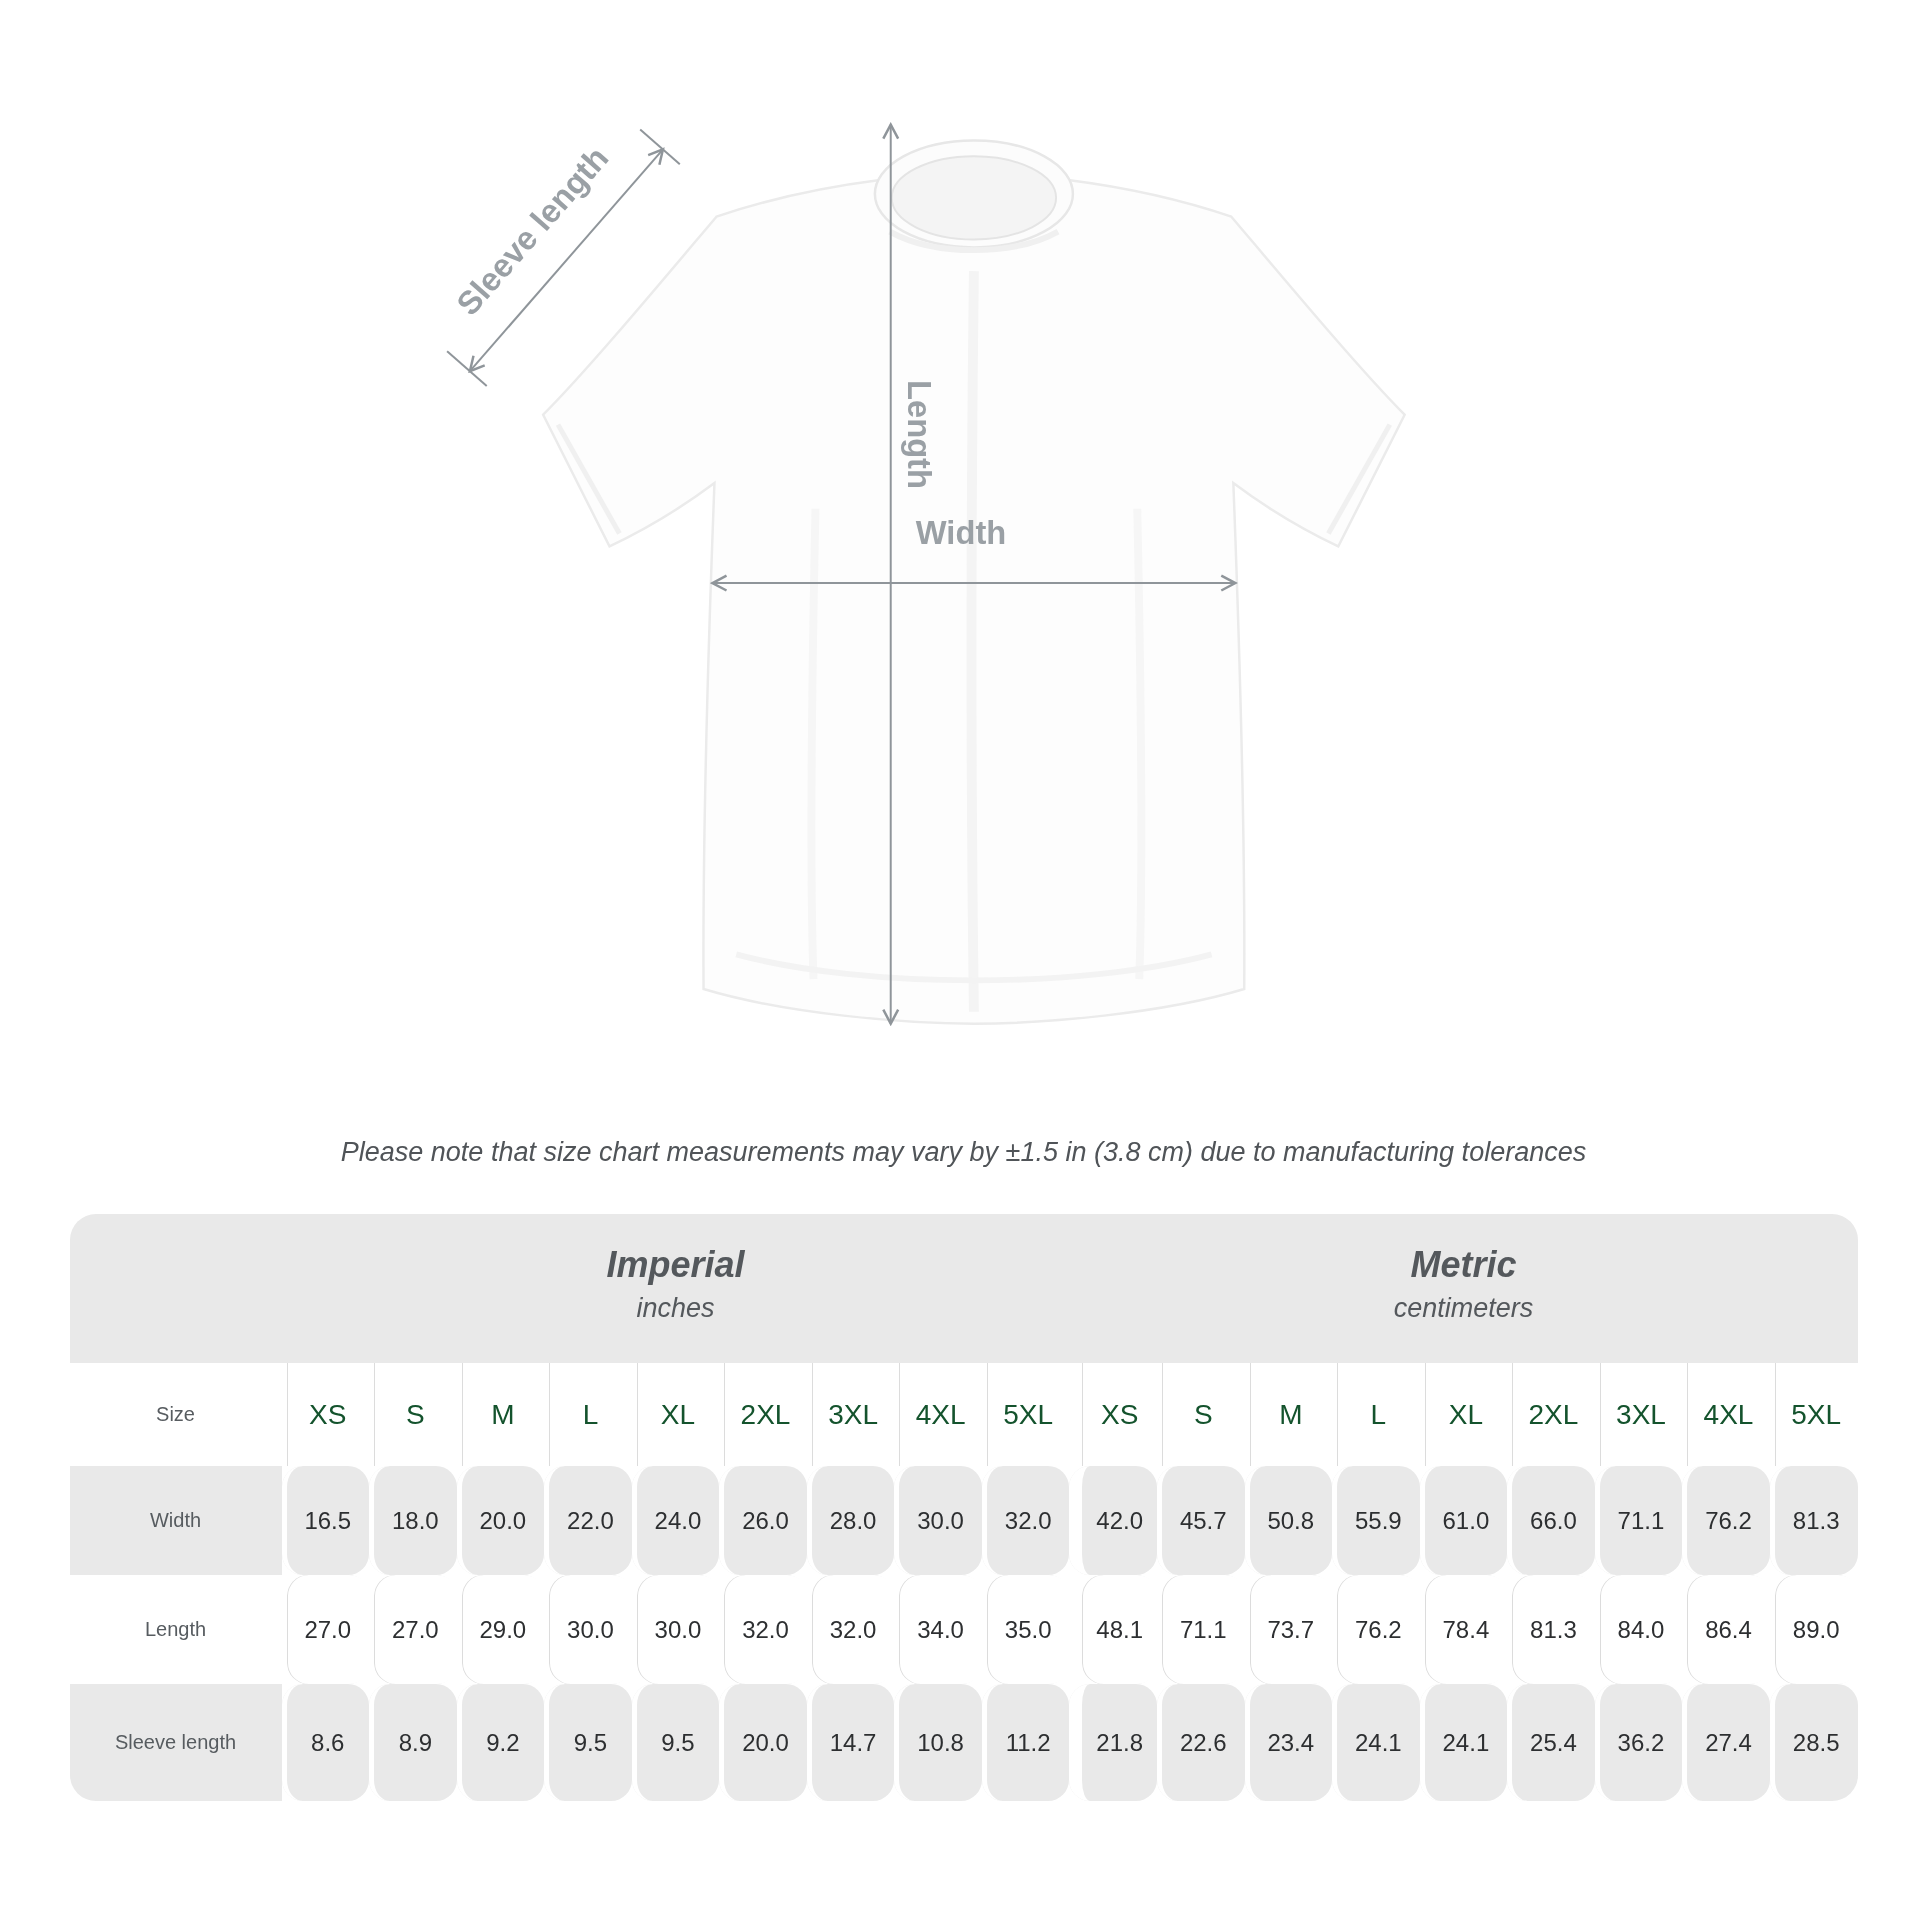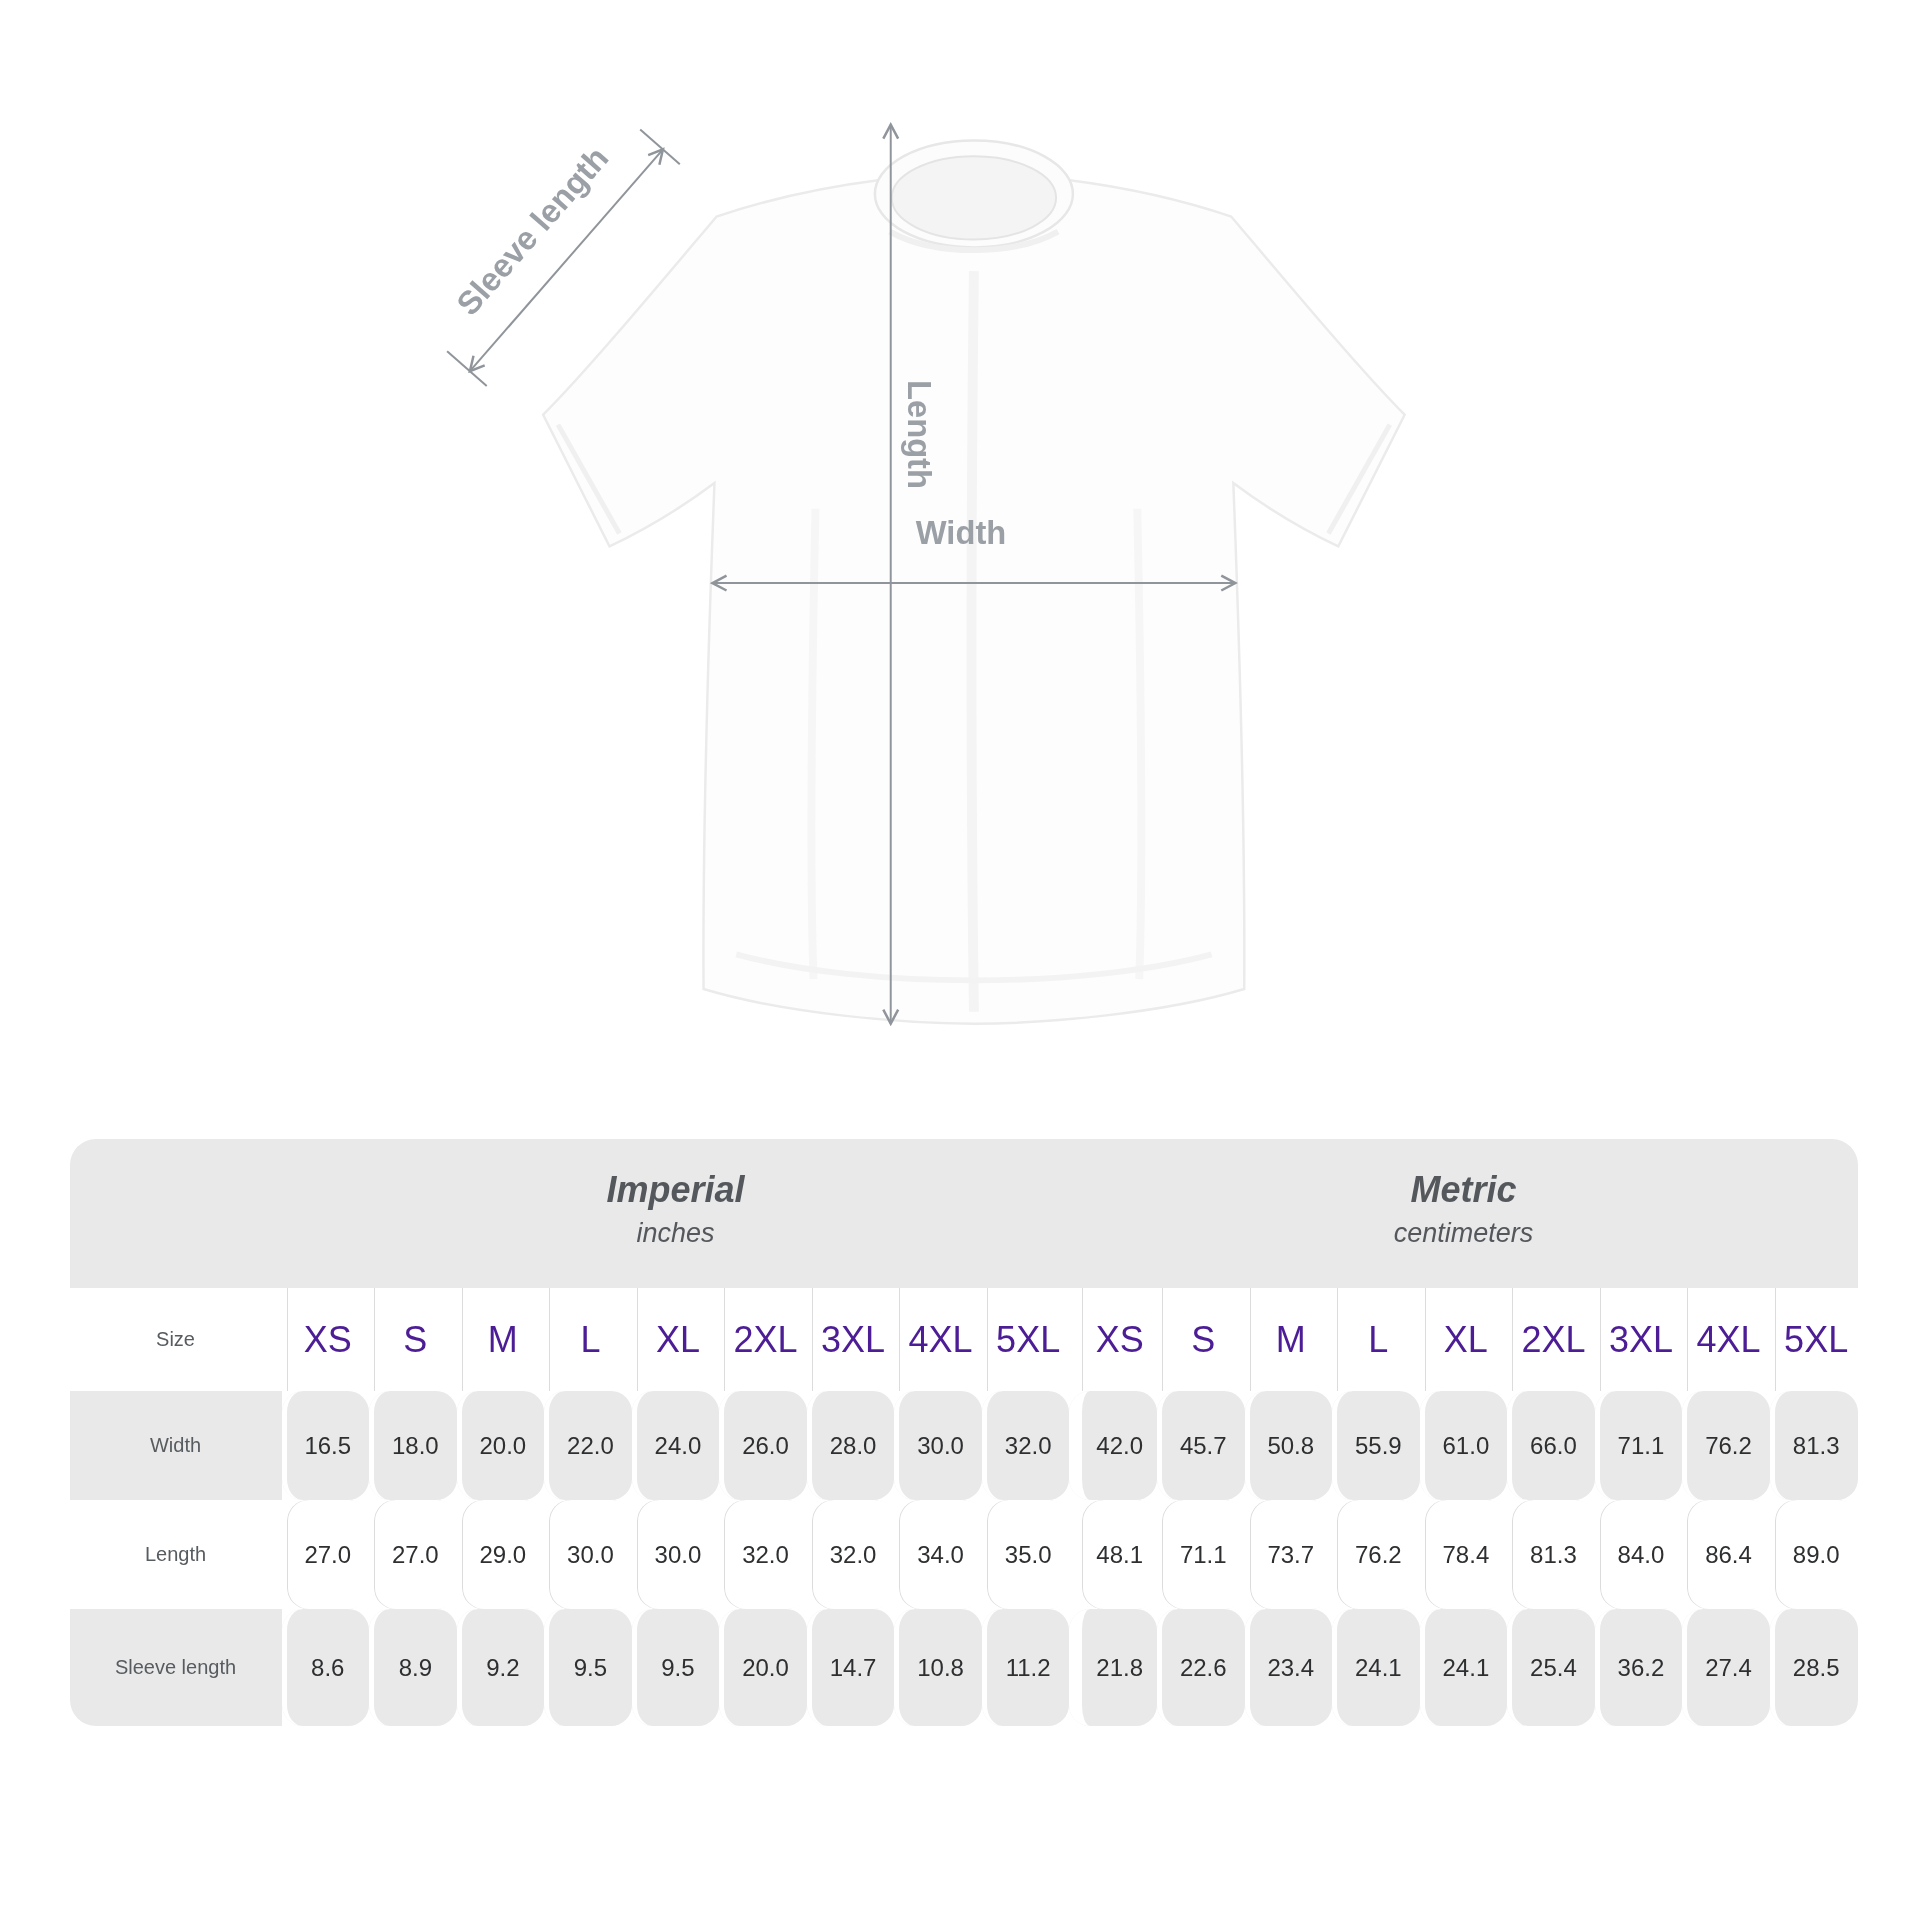--- a/index.html
+++ b/index.html
@@ -20,21 +20,21 @@
   tr.band td{vertical-align:top;padding-top:28px;}
   .unit-name{font-size:36px;font-weight:bold;font-style:italic;color:#54585c;line-height:1.25;}
   .unit-sub{font-size:27px;font-style:italic;color:#54585c;margin-top:6px;}
 
   tr.r-size{background:#ffffff;height:103px;}
   tr.gray{background:#e9e9e9;}
   tr.white{background:#ffffff;}
   tr.r0{height:109px;} tr.r1{height:109px;} tr.r2{height:117px;}
 
   .lbl{font-size:20px;font-weight:bold;color:#575c60;}
-  .sz{font-size:36px;font-weight:bold;color:#4c1d95;}
+  .sz{font-size:28px;font-weight:bold;color:#14532d;}
   .val{font-size:24px;color:#2d2f31;border-radius:21px;}
 
   .d{border-left:5px solid #ffffff;}
   .sec{border-left-width:13px;}
   tr.white .d, tr.r-size .d{box-shadow:inset 1px 0 0 #dcdcdc;}
 </style>
 </head>
 <body>
 
 <div class="figure-wrap">
@@ -87,20 +87,21 @@
     <g stroke="#8f959a" stroke-width="2">
       <line x1="316" y1="67" x2="121" y2="291" marker-start="url(#arr)" marker-end="url(#arr)"></line>
       <line x1="333" y1="82" x2="293" y2="47"></line>
       <line x1="138" y1="306" x2="98" y2="271"></line>
     </g>
     <text x="186" y="151" transform="rotate(-48.8 186 151)" text-anchor="middle" dominant-baseline="middle" font-size="33" font-weight="bold" fill="#9aa0a5">Sleeve length</text>
   </svg>
 </div>
 
 <div class="title-block">
+  <div class="note">Please note that size chart measurements may vary by ±1.5 in (3.8 cm) due to manufacturing tolerances</div>
 </div>
 
 <div class="table-wrap">
   <table class="size-table">
     <colgroup>
       <col style="width:212px">
       <col>
         <col>
         <col>
         <col>

